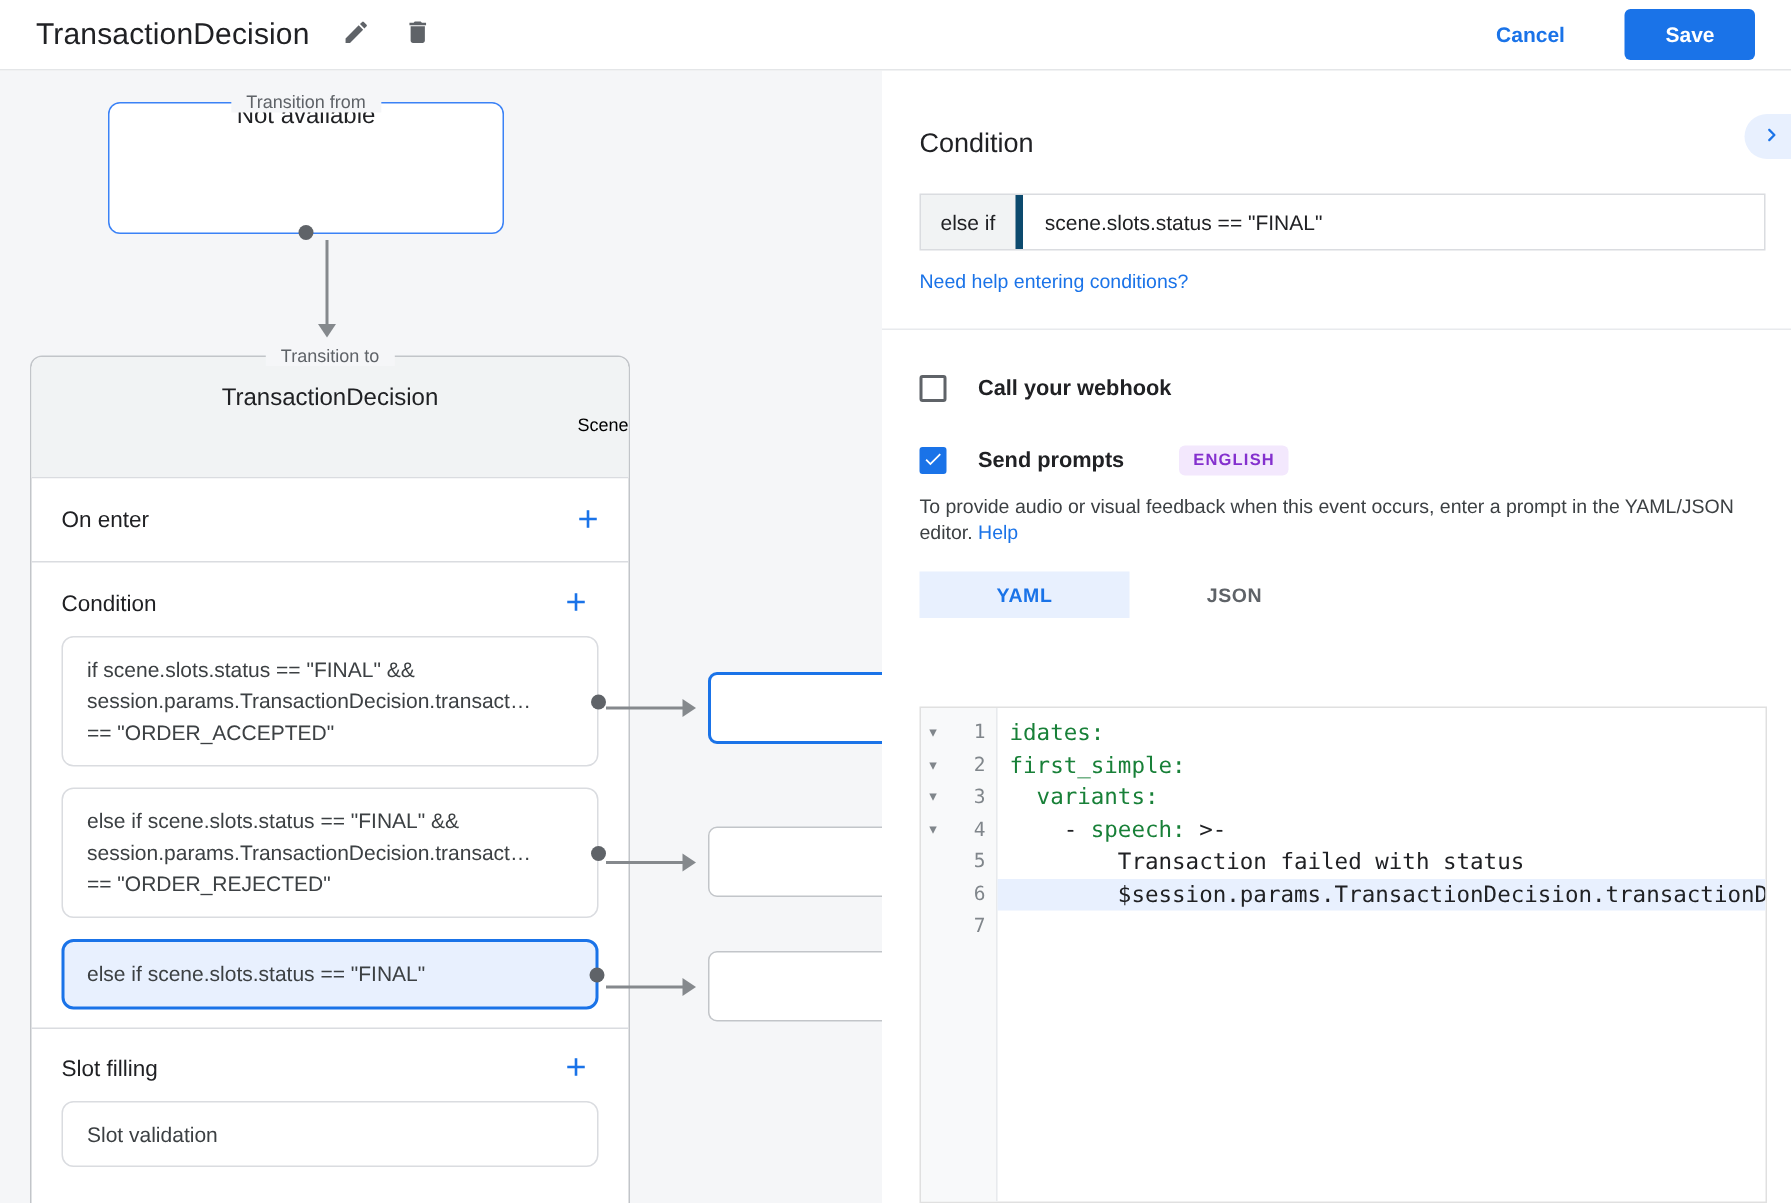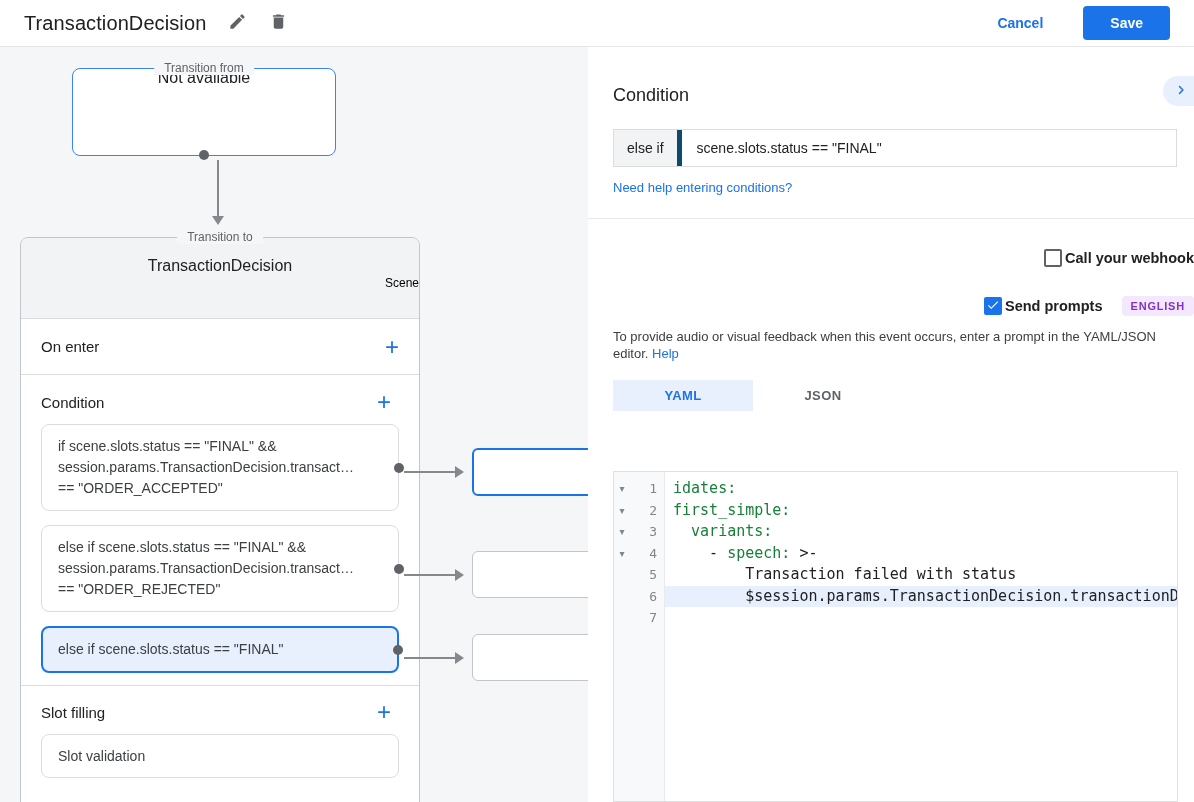--- a/index.html
+++ b/index.html
@@ -70,21 +70,21 @@
   .panel-h{font-size:18px;font-weight:400;color:#202124;margin:38px 0 0 25px;}
   .cond-row{display:flex;margin:23px 17px 0 25px;height:38px;border:1px solid #dadce0;
             box-sizing:border-box;background:#fff;}
   .cond-prefix{background:#f1f3f4;border-right:5px solid #0c4a6e;display:flex;align-items:center;
                padding:16px 13px;font-size:14px;color:#202124;}
   .cond-input{flex:1;border:none;outline:none;padding:0 15px;font-size:14px;color:#202124;
               font-family:inherit;background:#fff;min-width:0;}
   .help-link{display:inline-block;margin:13px 0 0 25px;font-size:13px;color:#1a73e8;text-decoration:none;}
   .h-divider{height:1px;background:#e8eaed;margin-top:22px;}
   .when-h{font-size:18px;font-weight:400;color:#202124;margin:32px 0 0 25px;}
-  .chk-row{display:flex;align-items:center;margin:30px 0 0 25px;gap:3px;justify-content:flex-end;}
+  .chk-row{display:flex;align-items:center;margin:30px 0 0 25px;gap:21px;}
   .chk{width:18px;height:18px;border:2px solid #5f6368;border-radius:2px;background:#fff;
        flex:0 0 auto;cursor:pointer;display:flex;align-items:center;justify-content:center;padding:0;}
   .chk.checked{border-color:#1a73e8;background:#1a73e8;}
   .chk-label{font-size:14.5px;font-weight:700;color:#202124;}
   .badge{margin-left:16px;background:#f3e8fd;color:#8430ce;font-size:11px;font-weight:700;
          letter-spacing:.8px;padding:4px 9px;border-radius:4px;}
   .desc{margin:12px 17px 0 25px;font-size:13px;color:#3c4043;line-height:17px;max-width:556px;}
   .desc a{color:#1a73e8;text-decoration:none;}
   .tabs{display:flex;margin:18px 0 0 25px;}
   .tab{width:140px;height:31px;display:flex;align-items:center;justify-content:center;

